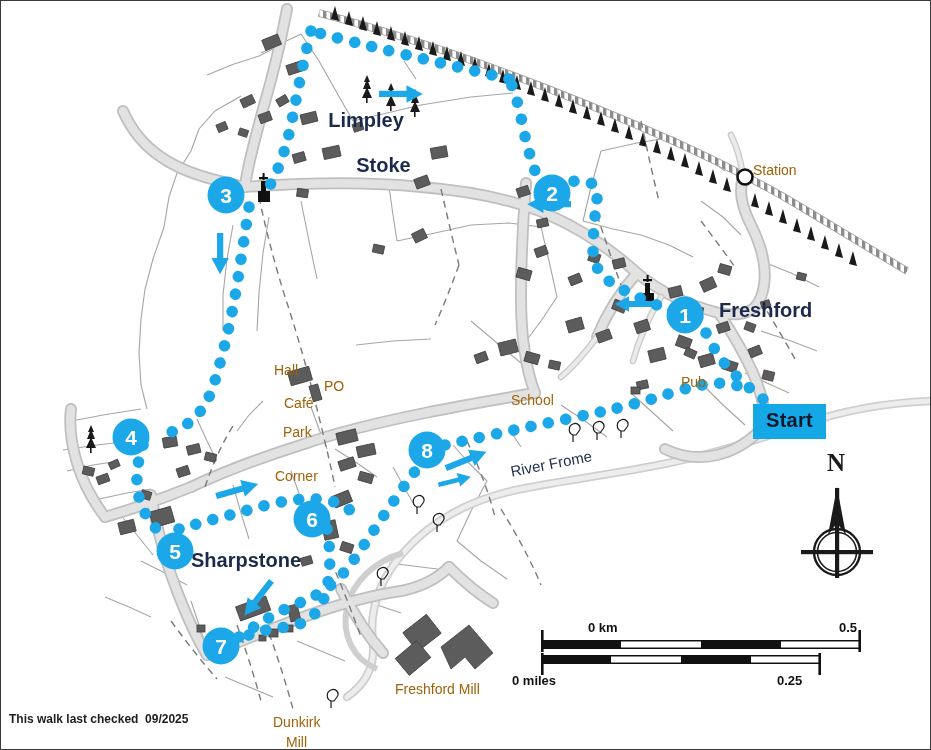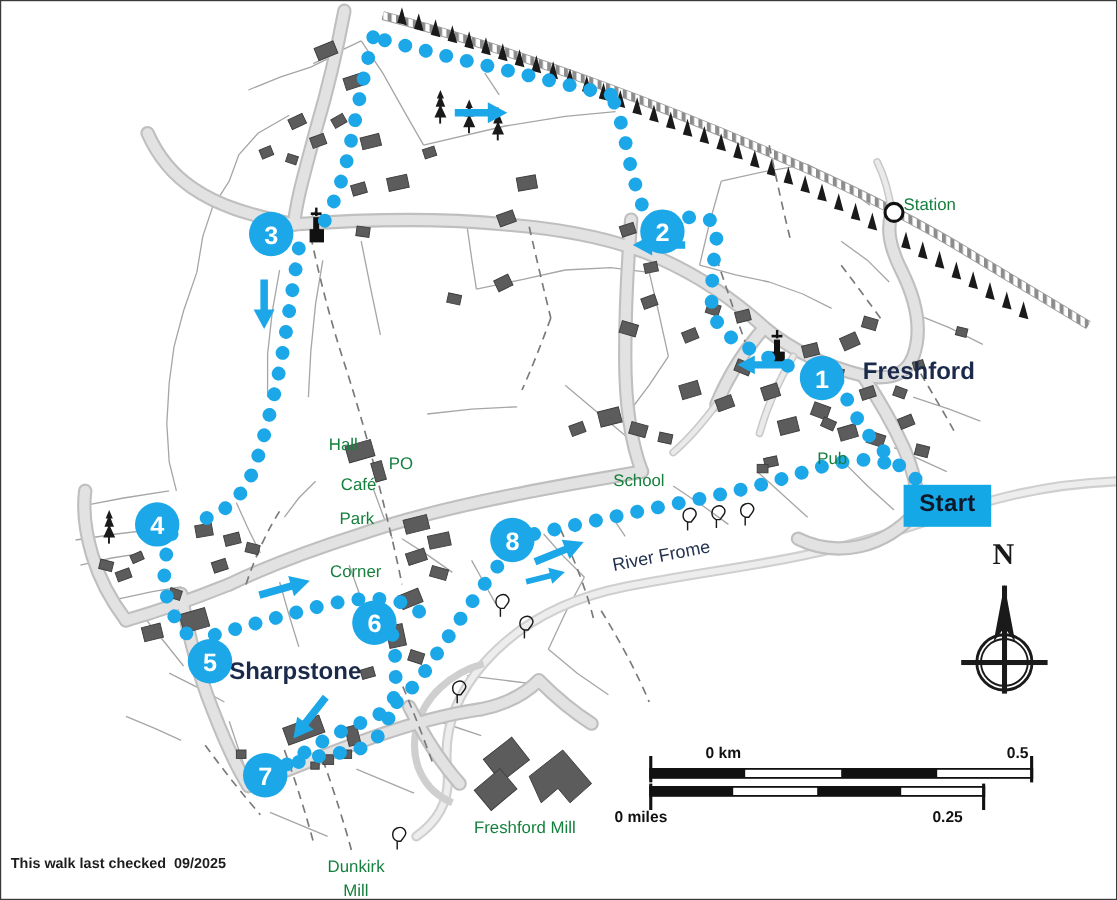--- a/index.html
+++ b/index.html
@@ -18,21 +18,21 @@
   
   .lbl{
     position:absolute;
     color:#1b2a4a;
     font-family:"Liberation Sans",sans-serif;
     white-space:pre;
     line-height:1.12;
     pointer-events:none;
   }
   .lbl.village{ font-size:20px; font-weight:700; }
-  .lbl.small{ font-size:14px; font-weight:400; color:#15803d;}
+  .lbl.small{ font-size:14px; font-weight:400; color:#a16207;}
   .lbl.credit{ font-size:13.5px; font-weight:400; color:#1d1d1d; line-height:1.45;}
   .lbl.footer{ font-size:12px; font-weight:700; color:#1d1d1d;}
   .lbl.scale-txt{ font-size:13px; font-weight:700; color:#111;}
   .lbl.north{ font-size:25px; font-weight:700; color:#1a1a1a; font-family:"Liberation Serif",serif;}
 
   .start-badge{
     position:absolute;
     background:#14a9e6;
     color:#0f172a;
     font-size:20px;
@@ -494,20 +494,24 @@
         <rect x="610" y="655.5" width="70" height="6" fill="#ffffff"></rect>
         <rect x="750" y="655.5" width="70" height="6" fill="#ffffff"></rect>
         <rect x="540" y="652" width="2.6" height="22" fill="#111111"></rect>
         <rect x="817.4" y="652" width="2.6" height="22" fill="#111111"></rect>
       </g>
 
     </g>
   </svg>
 
 
+  <div class="lbl village" style="left:305px; top:86px;">
+    <span>Limpley</span><br>
+    <span style="margin-left:28px;display:inline-block;">Stoke</span>
+  </div>
   <div class="lbl village" style="left:718px; top:298px;">Freshford</div>
   <div class="lbl village" style="left:190px; top:548px;">Sharpstone</div>
 
   <div class="lbl small" style="left:752px; top:162px;">Station</div>
   <div class="lbl small" style="left:680px; top:374px;">Pub</div>
   <div class="lbl small" style="left:510px; top:392px;">School</div>
   <div class="lbl small" style="left:273px; top:362px;">Hall</div>
   <div class="lbl small" style="left:323px; top:378px;">PO</div>
   <div class="lbl small" style="left:283px; top:395px;">Café</div>
   <div class="lbl small" style="left:282px; top:424px;text-align:center;">Park</div>

